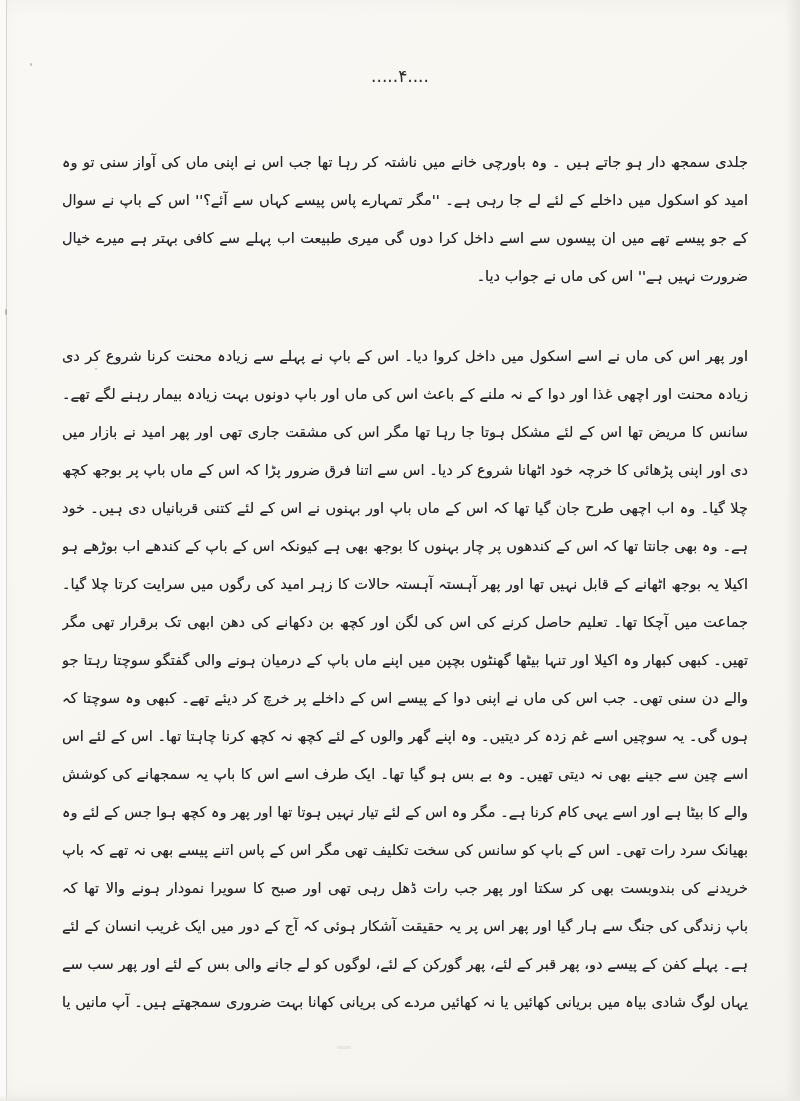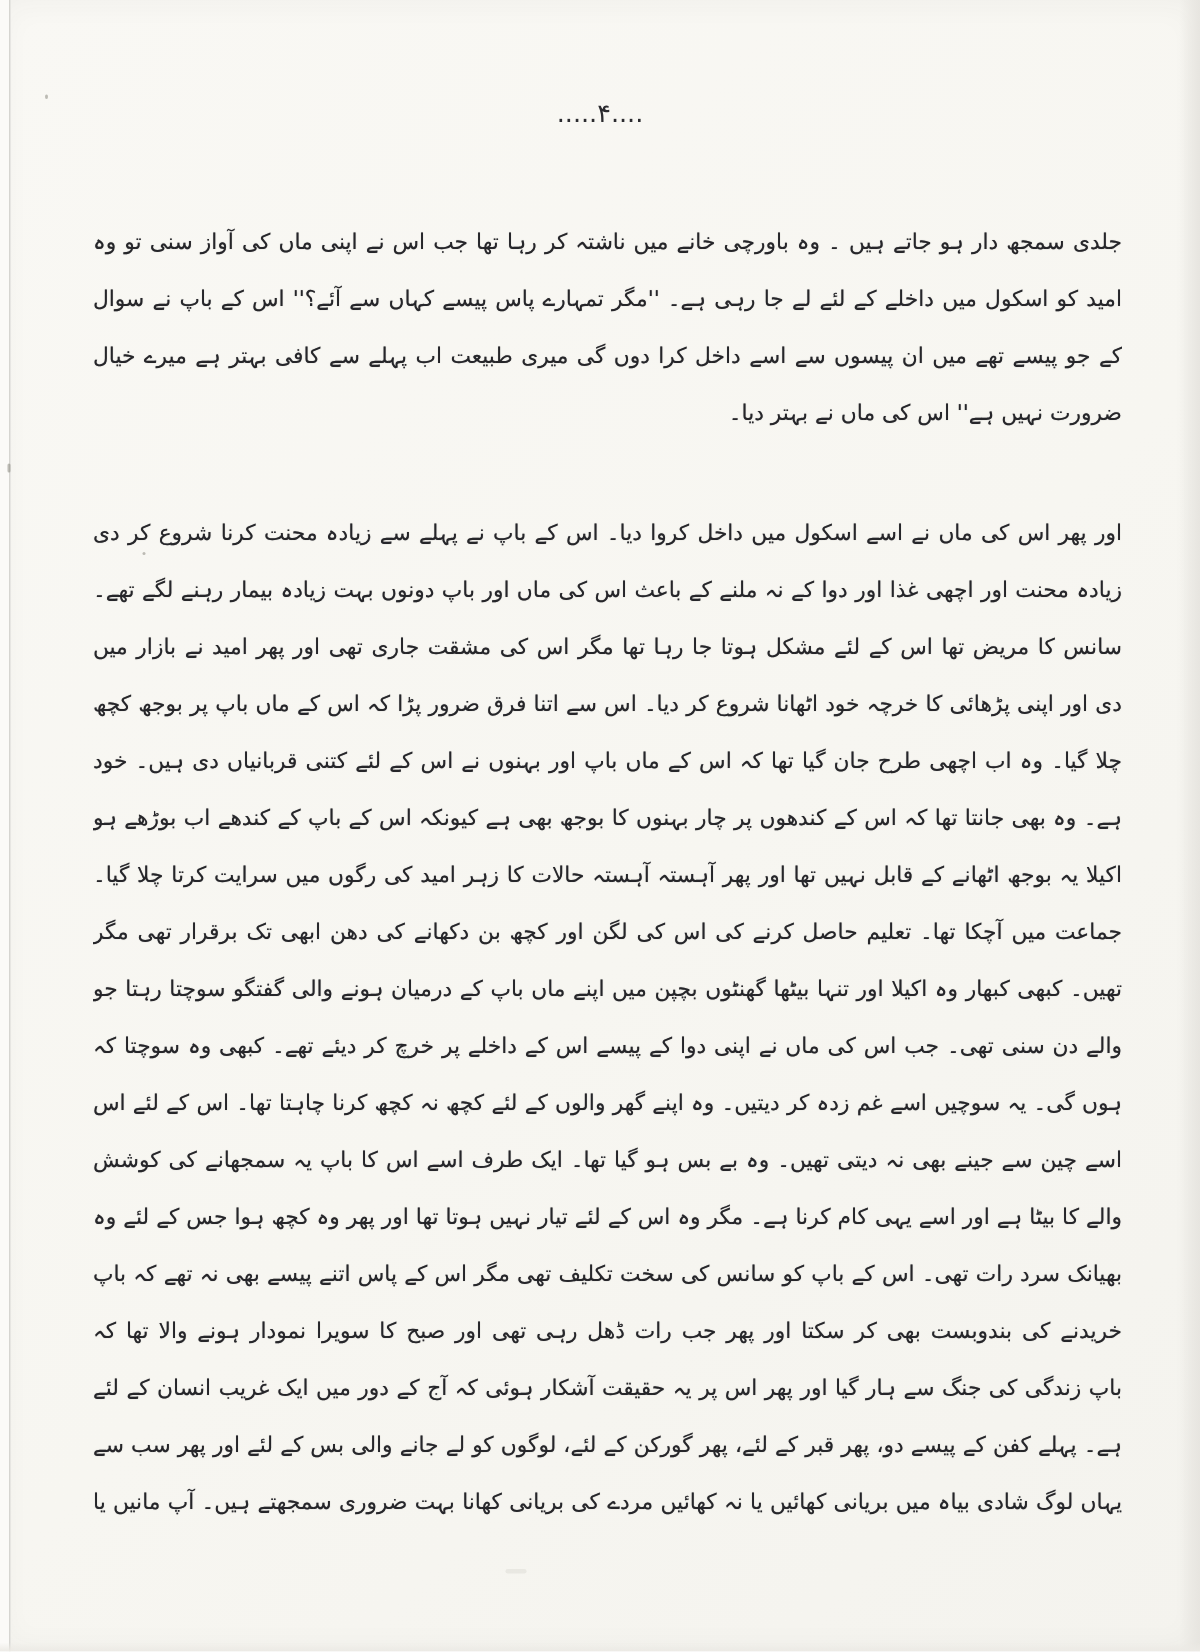--- a/index.html
+++ b/index.html
@@ -84,21 +84,21 @@
   <div class="speck s2"></div>
   <div class="speck s3"></div>
   <div class="speck s4"></div>
 
   <div class="page-number">.....۴....</div>
 
   <div class="para para-1">
     <div class="line">جلدی سمجھ دار ہو جاتے ہیں ۔ وہ باورچی خانے میں ناشتہ کر رہا تھا جب اس نے اپنی ماں کی آواز سنی تو وہ اس کے باپ سے کہہ رہی تھی کہ وہ</div>
     <div class="line">امید کو اسکول میں داخلے کے لئے لے جا رہی ہے۔ ''مگر تمہارے پاس پیسے کہاں سے آئے؟'' اس کے باپ نے سوال کیا۔ ''میری دوائی</div>
     <div class="line">کے جو پیسے تھے میں ان پیسوں سے اسے داخل کرا دوں گی میری طبیعت اب پہلے سے کافی بہتر ہے میرے خیال سے مجھے اب دوا کی</div>
-    <div class="line last-short">ضرورت نہیں ہے'' اس کی ماں نے بہتر دیا۔</div>
+    <div class="line last-short">ضرورت نہیں ہے'' اس کی ماں نے جواب دیا۔</div>
   </div>
 
   <div class="para para-2">
     <div class="line">اور پھر اس کی ماں نے اسے اسکول میں داخل کروا دیا۔ اس کے باپ نے پہلے سے زیادہ محنت کرنا شروع کر دی مگر کب تک۔ ضرورت سے</div>
     <div class="line">زیادہ محنت اور اچھی غذا اور دوا کے نہ ملنے کے باعث اس کی ماں اور باپ دونوں بہت زیادہ بیمار رہنے لگے تھے۔ اس کا باپ جو کہ پہلے ہی</div>
     <div class="line">سانس کا مریض تھا اس کے لئے مشکل ہوتا جا رہا تھا مگر اس کی مشقت جاری تھی اور پھر امید نے بازار میں خود محنت مزدوری کرنی شروع کر</div>
     <div class="line">دی اور اپنی پڑھائی کا خرچہ خود اٹھانا شروع کر دیا۔ اس سے اتنا فرق ضرور پڑا کہ اس کے ماں باپ پر بوجھ کچھ کم ہو گیا، مگر اس کا بوجھ بڑھتا</div>
     <div class="line">چلا گیا۔ وہ اب اچھی طرح جان گیا تھا کہ اس کے ماں باپ اور بہنوں نے اس کے لئے کتنی قربانیاں دی ہیں۔ خود بھوکا رہ کر اسے کھلایا</div>
     <div class="line">ہے۔ وہ بھی جانتا تھا کہ اس کے کندھوں پر چار بہنوں کا بوجھ بھی ہے کیونکہ اس کے باپ کے کندھے اب بوڑھے ہو چکے تھے اور وہ اب</div>
     <div class="line">اکیلا یہ بوجھ اٹھانے کے قابل نہیں تھا اور پھر آہستہ آہستہ حالات کا زہر امید کی رگوں میں سرایت کرتا چلا گیا۔ وہ میٹرک کر کے گیارہویں</div>

